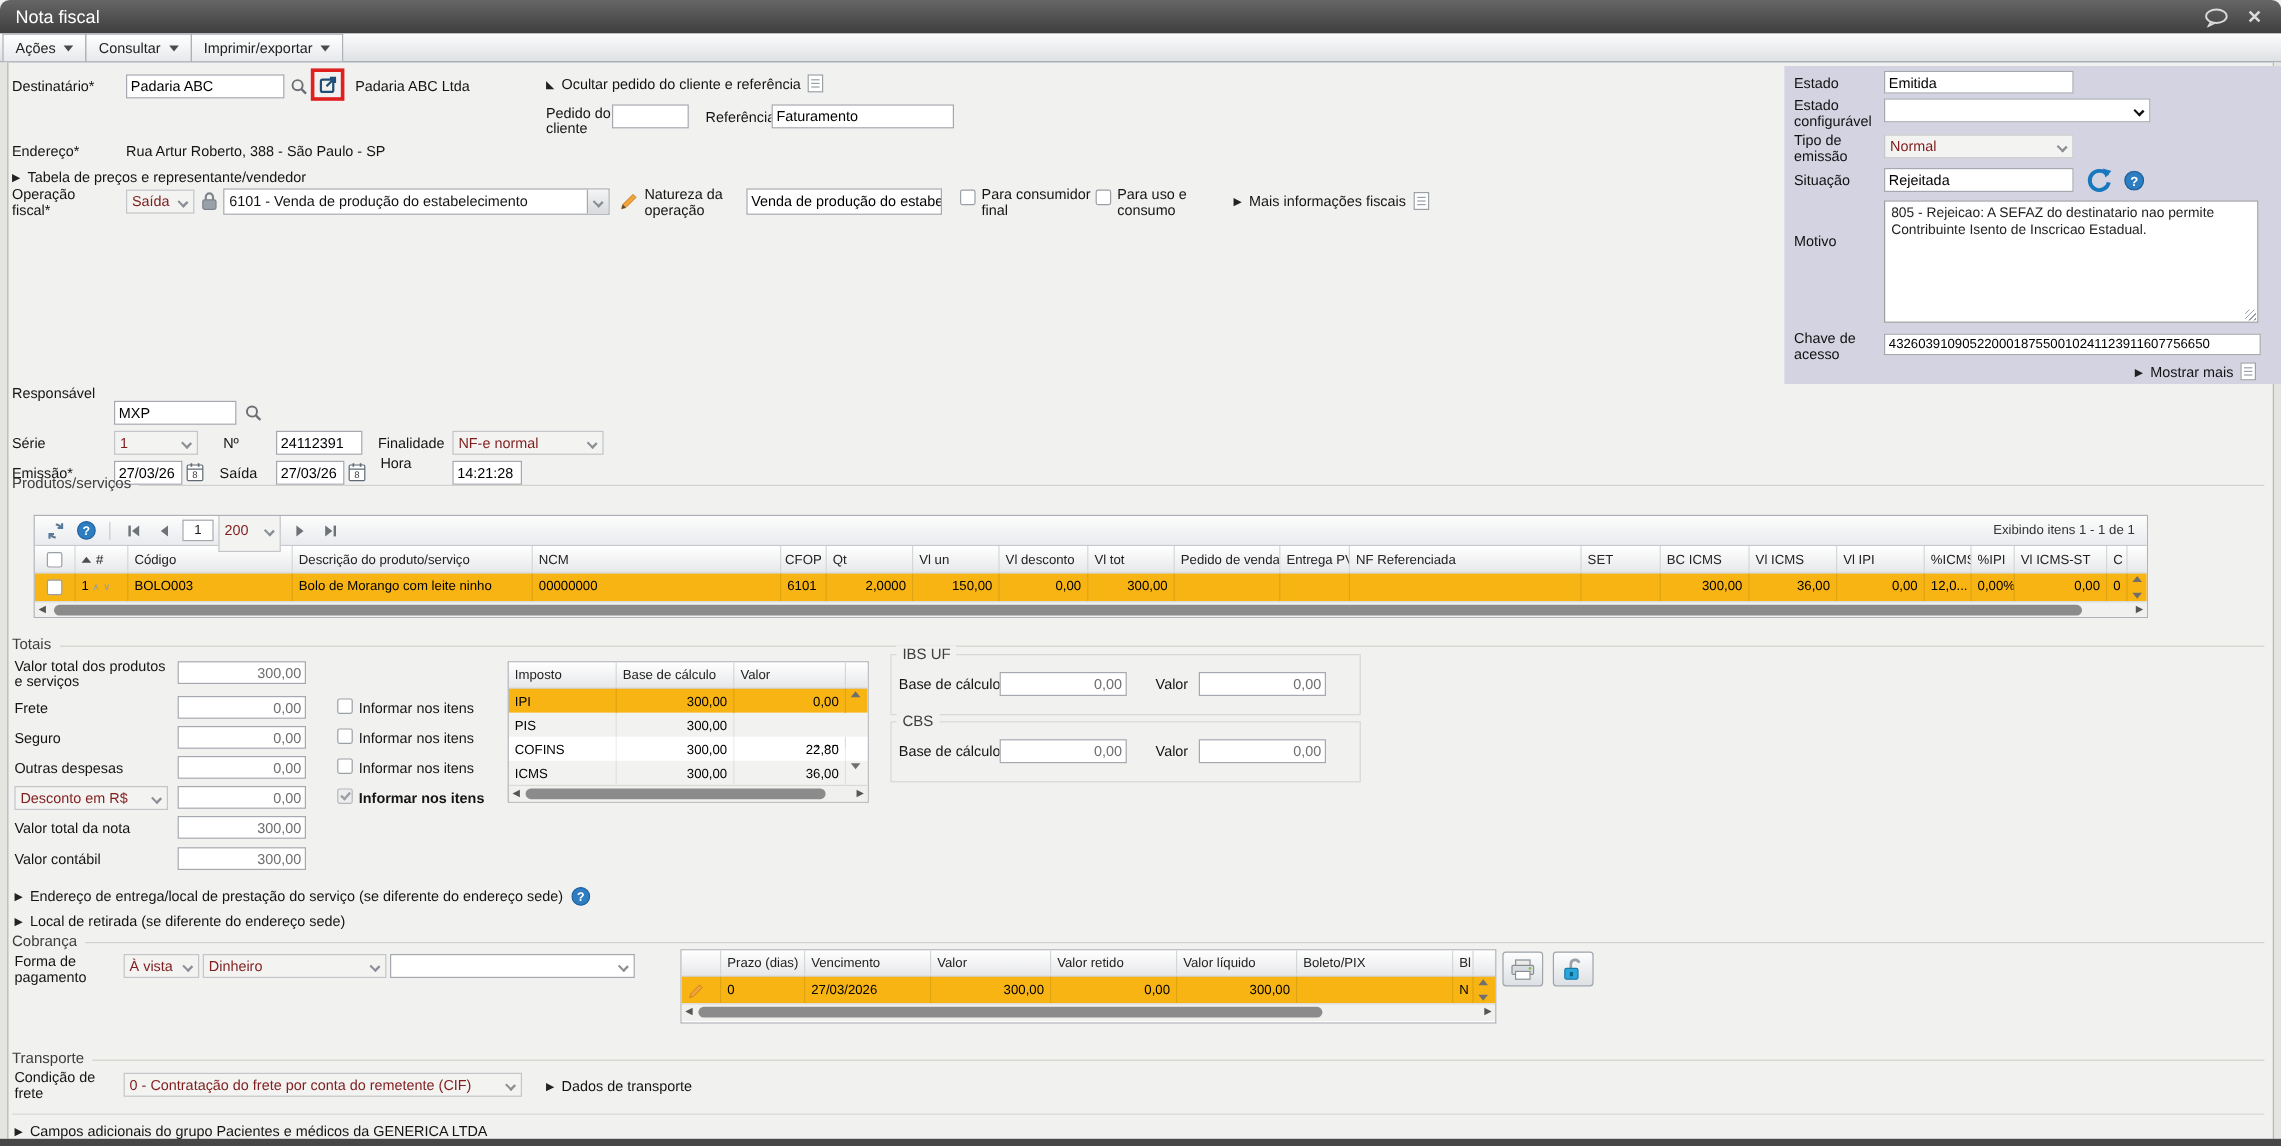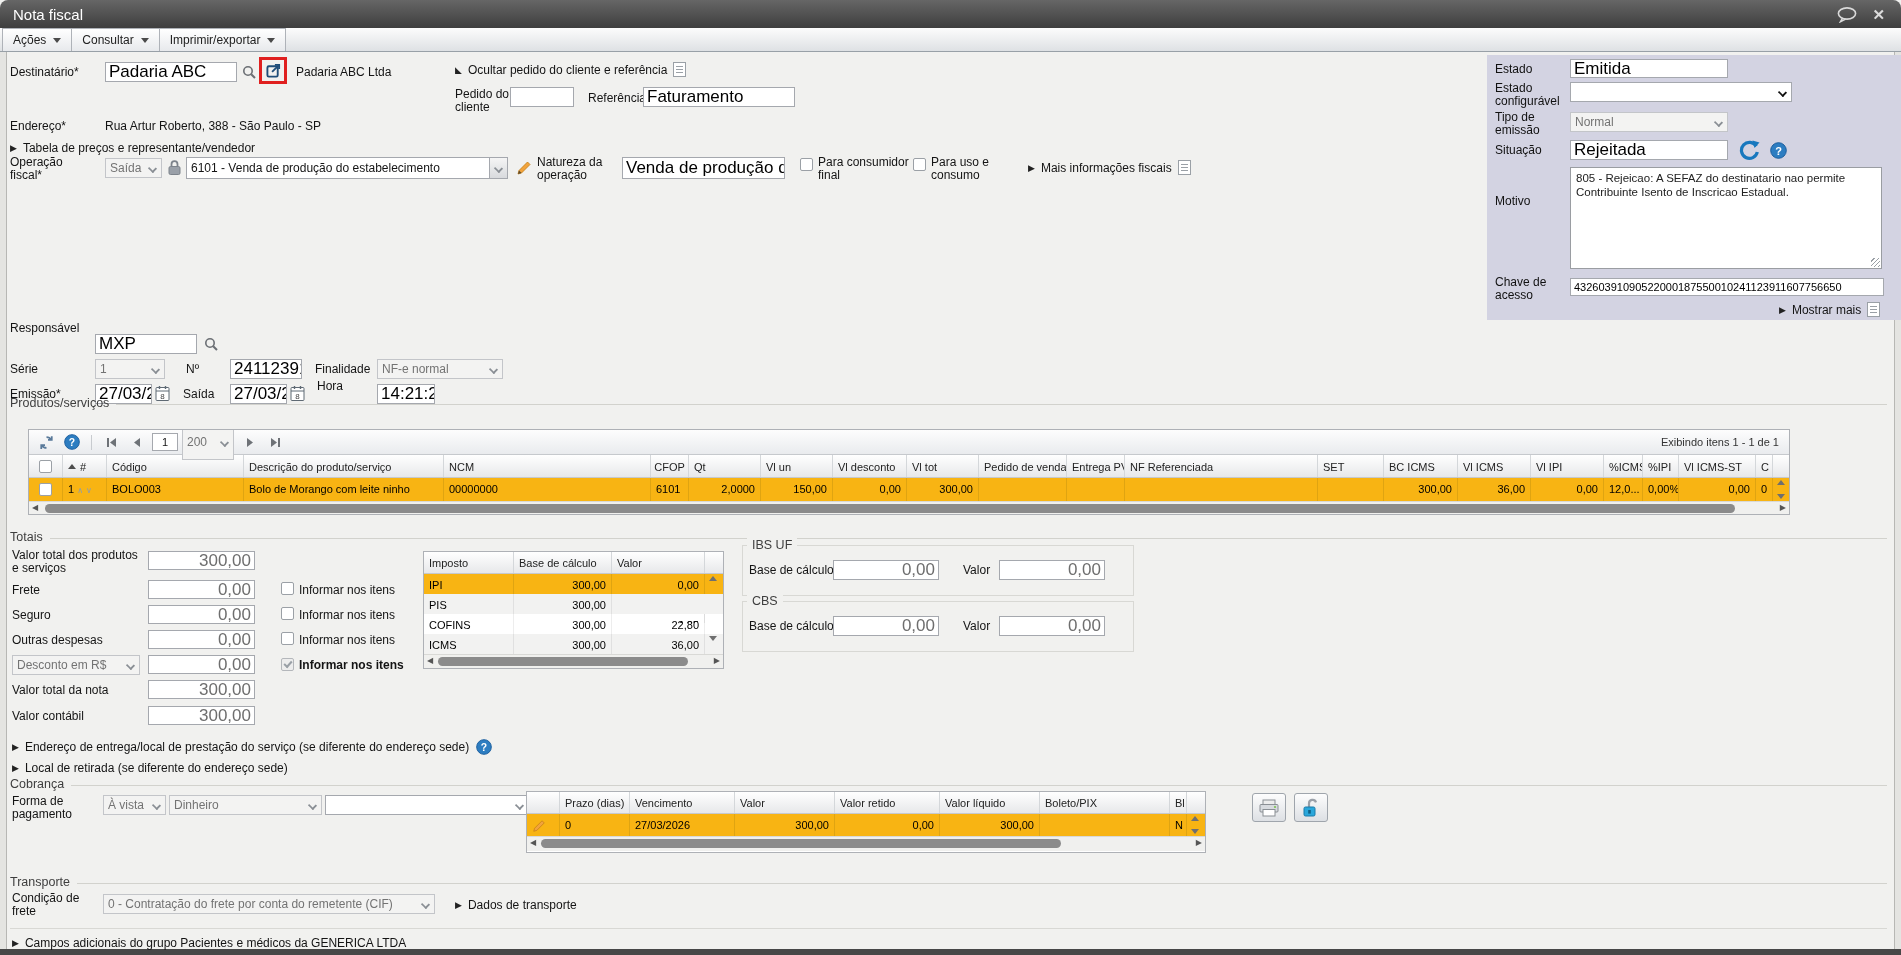--- a/index.html
+++ b/index.html
@@ -10,24 +10,24 @@
   #titlebar .t{font-size:15px;color:#fff;padding-left:13px;flex:1;}
   #titlebar .ticons{display:flex;align-items:center;gap:14px;padding-right:16px;}
   #menubar{left:0;top:28px;width:1901px;height:24px;background:linear-gradient(#fcfcfc,#dee1e4);border-bottom:1px solid #98a0a7;display:flex;box-sizing:border-box;padding-left:2px;}
   .menu-btn{display:flex;align-items:center;gap:7px;padding:0 10px;font-size:12px;border:1px solid #aeb2b8;border-bottom:none;background:linear-gradient(#fff,#e7e9ec);color:#222;margin-right:-1px;}
   .dd{width:0;height:0;border-left:4px solid transparent;border-right:4px solid transparent;border-top:5px solid #4a4a4a;display:inline-block;}
   .frame-l{left:0;top:52px;width:7px;height:897px;background:#e4e4e1;border-right:1px solid #b7b7b4;box-sizing:border-box;}
   .frame-r{left:1894px;top:52px;width:7px;height:897px;background:#e4e4e1;border-left:1px solid #b7b7b4;box-sizing:border-box;}
   .frame-b{left:0;top:949px;width:1901px;height:6px;background:#474747;}
   
   .lbl{font-size:12px;color:#141414;line-height:13px;}
-  .inp{box-sizing:border-box;border:1px solid #a5a8ae;background:#fff;font-size:17px;color:#000;padding:0 3px;display:flex;align-items:center;overflow:hidden;white-space:nowrap;}
+  .inp{box-sizing:border-box;border:1px solid #a5a8ae;background:#fff;font-size:12px;color:#000;padding:0 3px;display:flex;align-items:center;overflow:hidden;white-space:nowrap;}
   .inp.num{justify-content:flex-end;color:#6e6e6e;}
   .sel{box-sizing:border-box;border:1px solid #a5a8ae;background:#fff;font-size:12px;display:flex;align-items:center;justify-content:space-between;padding:0 4px;overflow:hidden;white-space:nowrap;}
-  .sel.dis{background:#f3f3f2;color:#737373;border-color:#c3c5c9;}
+  .sel.dis{background:#f3f3f2;color:#7f1d1d;border-color:#c3c5c9;}
   .chev{width:9px;height:9px;position:relative;flex:0 0 auto;margin-left:4px;}
   .chev::before{content:"";position:absolute;left:1px;top:1px;width:5px;height:5px;border-right:2px solid #8a8f95;border-bottom:2px solid #8a8f95;transform:rotate(45deg) scale(1,.85);}
   .chev.dark::before{border-color:#111;}
   .combo-btn{width:17px;align-self:stretch;background:linear-gradient(#f5f5f5,#d8dadd);border-left:1px solid #a5a8ae;display:flex;align-items:center;justify-content:center;margin-right:-4px;flex:0 0 auto;}
   .exp{font-size:9px;color:#222;margin-right:6px;flex:0 0 auto;}
   .legend{display:flex;align-items:center;font-size:12.5px;color:#3e3e3e;}
   .legend .line{flex:1;height:1px;background:#d2d2cd;margin-left:7px;margin-top:2px;}
   .cb{width:13px;height:13px;border:1px solid #9ba0a6;background:#fff;border-radius:2px;box-sizing:border-box;display:inline-block;flex:0 0 auto;}
   .cb.checked{background:#ededed;border-color:#b4b7bb;position:relative;}
   .cb.checked::after{content:"";position:absolute;left:2px;top:2px;width:6px;height:3px;border-left:2px solid #9aa0a6;border-bottom:2px solid #9aa0a6;transform:rotate(-48deg);}
@@ -603,21 +603,21 @@
     </div>
   <div class="abs sel dis" style="left:169px;top:795px;width:153px;height:20px;">
       <span>Dinheiro</span>
       <span class="chev"></span>
     </div>
   <div class="abs sel" style="left:325px;top:795px;width:204px;height:20px;">
       <span></span>
       <span class="chev"></span>
     </div>
 
-  <div class="abs gpanel" style="left:526px;top:791px;width:680px;height:62px;">
+  <div class="abs gpanel" style="left:567px;top:791px;width:680px;height:62px;">
     <div class="ghead" id="cob-head">
         <div class="gh" style="width: 33px;">
           <span></span>
         </div>
         <div class="gh" style="width: 70px;">
           <span>Prazo (dias)</span>
         </div>
         <div class="gh" style="width: 105px;">
           <span>Vencimento</span>
         </div>

